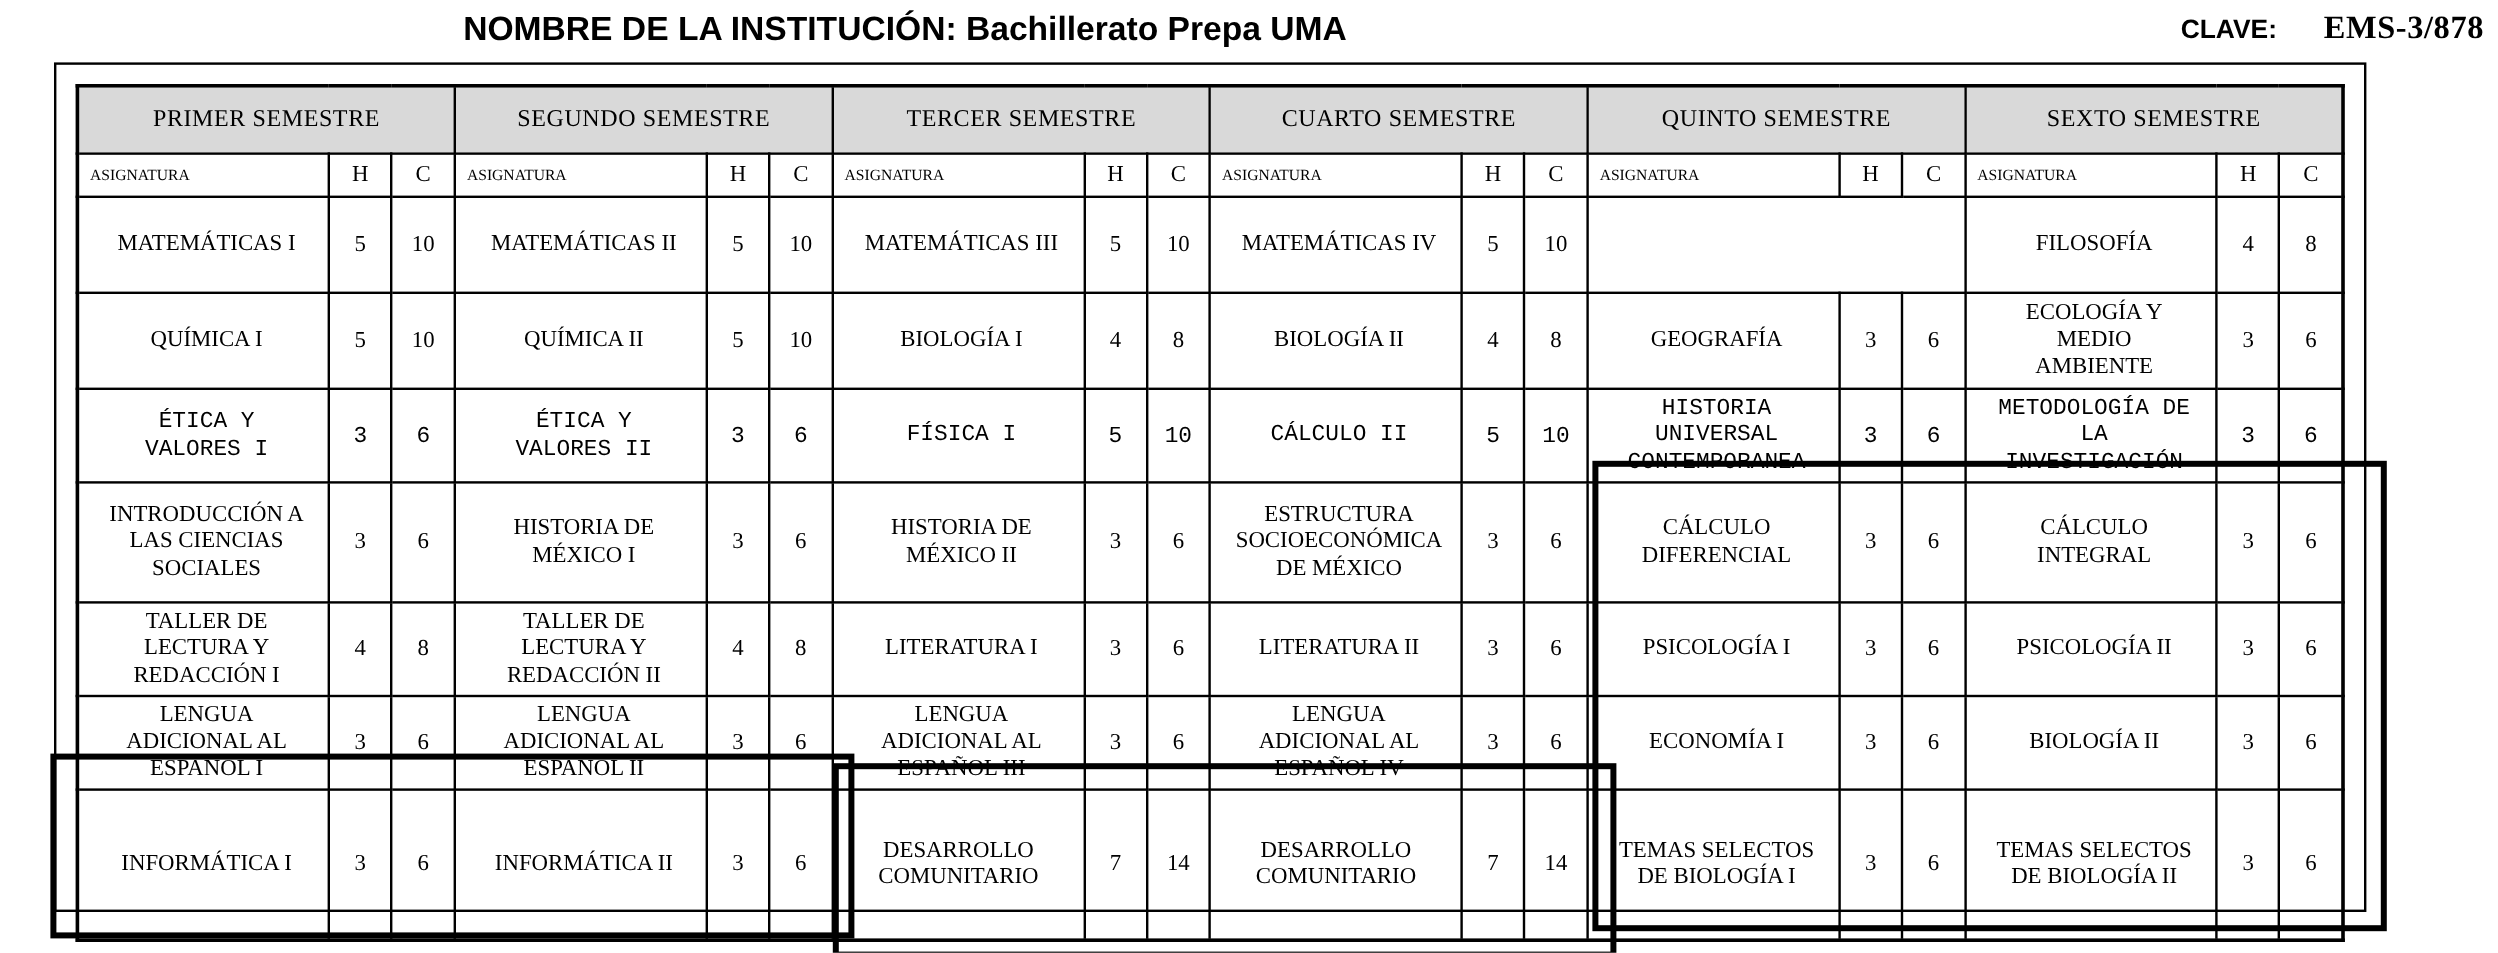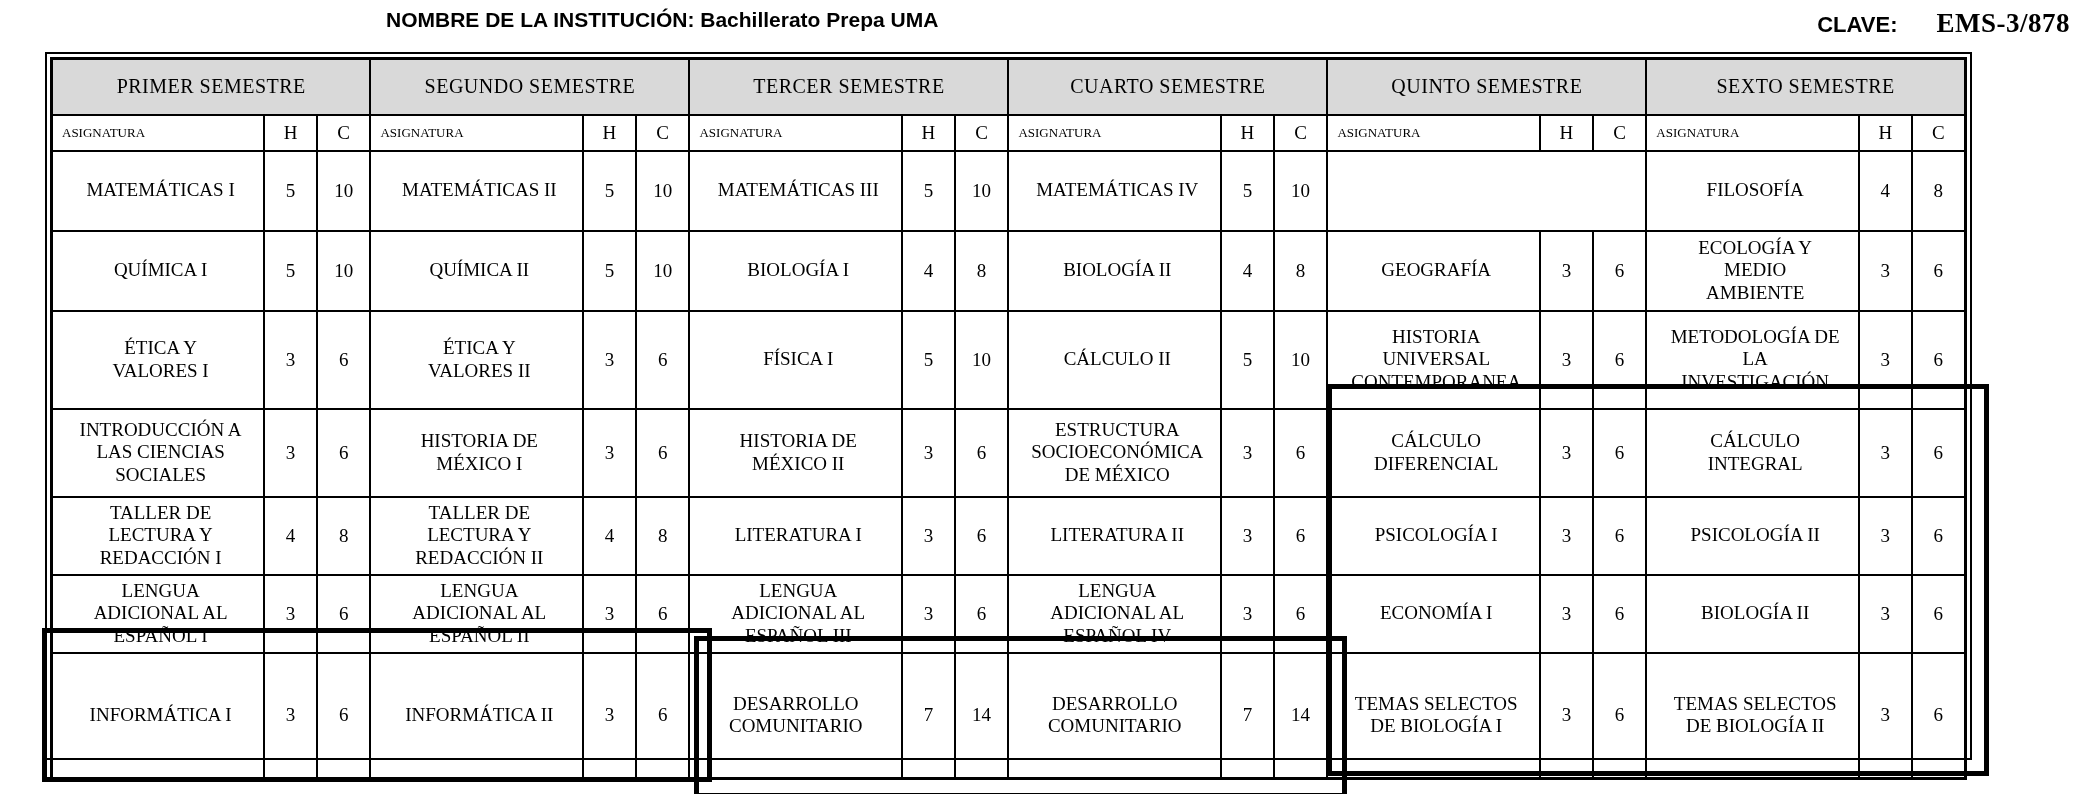--- a/index.html
+++ b/index.html
@@ -2,30 +2,30 @@
 <html><head>
 <meta charset="utf-8">
 <style>
   html,body{margin:0;padding:0;background:#ffffff;}
   body{position:relative;width:2082px;height:794px;overflow:hidden;
        font-family:"Liberation Serif", serif;color:#000;}
 
   
   .doc-title{position:absolute;left:386px;top:8px;
              font-family:"Liberation Sans", sans-serif;
-             font-weight:bold;font-size:21px;white-space:nowrap;}
+             font-weight:bold;font-size:28px;white-space:nowrap;}
   .clave{position:absolute;right:12px;top:8px;white-space:nowrap;}
   .clave .clave-label{font-family:"Liberation Sans", sans-serif;
                       font-weight:bold;font-size:22px;}
   .clave .clave-value{font-family:"Liberation Serif", serif;
                       font-weight:bold;font-size:27px;letter-spacing:.5px;margin-left:35px;}
 
   
   .table-wrap{position:absolute;left:45px;top:52px;width:1927px;height:708px;
-              border:2px solid #000;padding:3px;box-sizing:border-box;}
+              border:2px solid #000;padding:16px;box-sizing:border-box;}
   table.curriculum{width:100%;height:100%;border-collapse:collapse;
                    table-layout:fixed;border:3px solid #000;}
   col.c-subj{width:11.1%;} col.c-h{width:2.75%;} col.c-c{width:2.8%;}
   th,td{border:2px solid #000;vertical-align:middle;
         font-weight:normal;overflow:hidden;}
   th.sem-header{background:#d9d9d9;font-size:20px;text-align:center;
                 letter-spacing:.5px;}
   tr.subhead{height:36px;}
   th.subj-head{font-size:13px;text-align:left;padding:0 6px 0 9px;}
   th.hc-head{font-size:19px;text-align:center;}
@@ -141,21 +141,21 @@
           <td class="num">8</td>
           <td class="subject">GEOGRAFÍA</td>
           <td class="num">3</td>
           <td class="num">6</td>
           <td class="subject">ECOLOGÍA Y
 MEDIO
 AMBIENTE</td>
           <td class="num">3</td>
           <td class="num">6</td>
         </tr>
-        <tr style="height: 98px;">
+        <tr style="height: 78px; font-family: Liberation Mono, monospace;">
           <td class="subject">ÉTICA Y
 VALORES I</td>
           <td class="num">3</td>
           <td class="num">6</td>
           <td class="subject">ÉTICA Y
 VALORES II</td>
           <td class="num">3</td>
           <td class="num">6</td>
           <td class="subject">FÍSICA I</td>
           <td class="num">5</td>
@@ -167,21 +167,21 @@
 UNIVERSAL
 CONTEMPORANEA</td>
           <td class="num">3</td>
           <td class="num">6</td>
           <td class="subject">METODOLOGÍA DE
 LA
 INVESTIGACIÓN</td>
           <td class="num">3</td>
           <td class="num">6</td>
         </tr>
-        <tr style="height: 88px;">
+        <tr style="height: 100px;">
           <td class="subject">INTRODUCCIÓN A
 LAS CIENCIAS
 SOCIALES</td>
           <td class="num">3</td>
           <td class="num">6</td>
           <td class="subject">HISTORIA DE
 MÉXICO I</td>
           <td class="num">3</td>
           <td class="num">6</td>
           <td class="subject">HISTORIA DE

